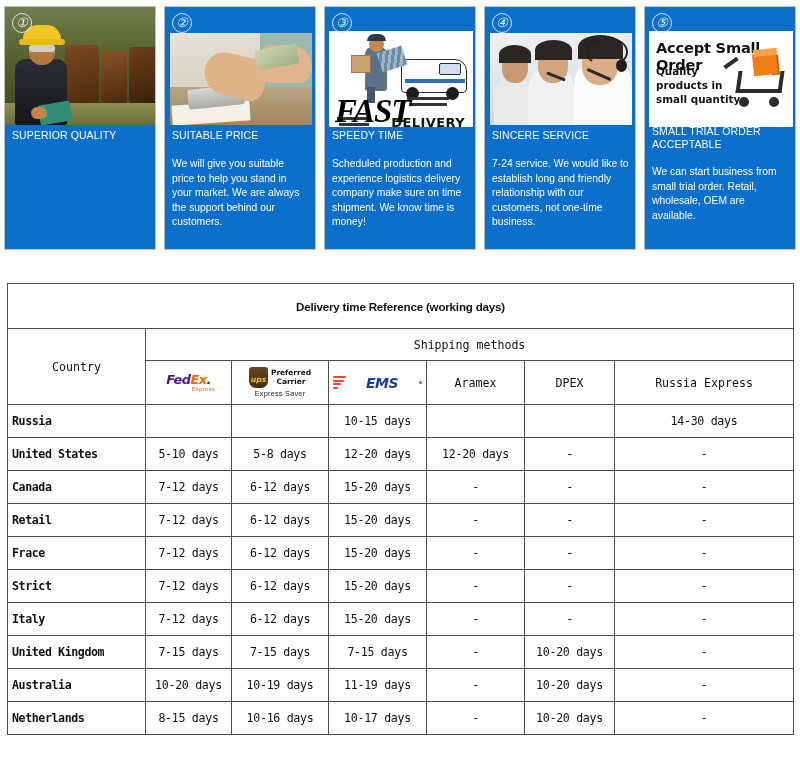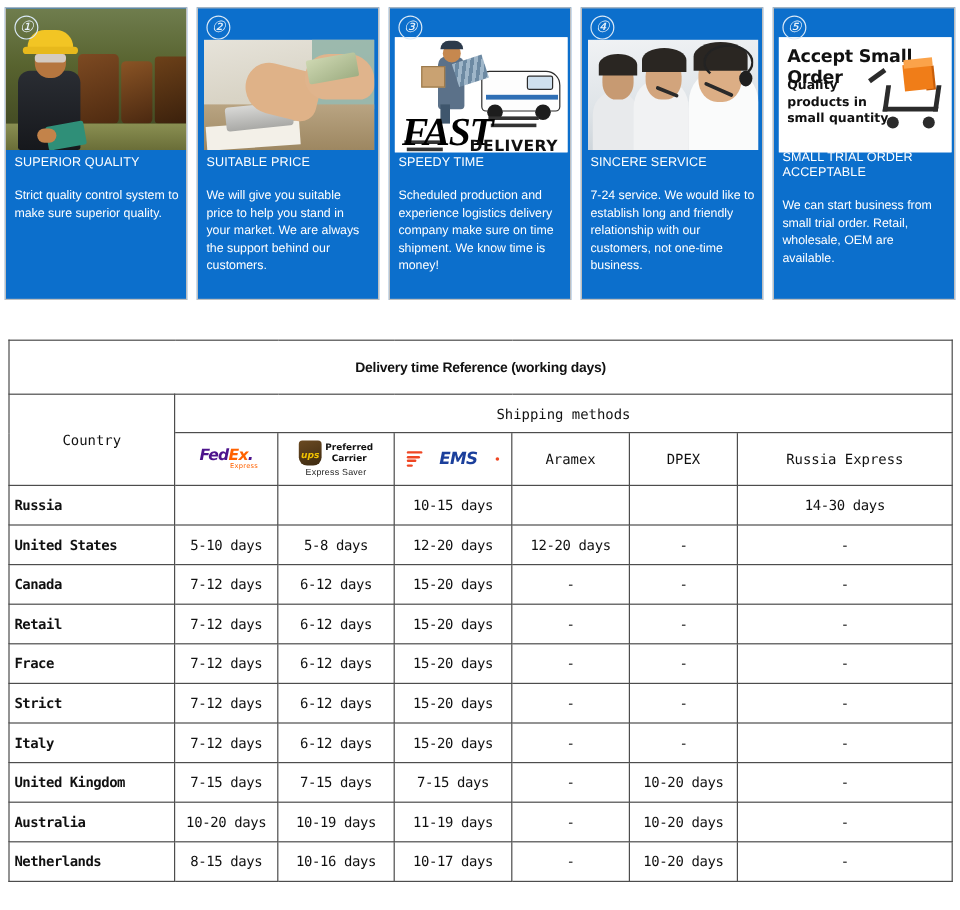--- a/index.html
+++ b/index.html
@@ -239,21 +239,21 @@
       font-size:5.6px; text-align:right; padding-right:12px; letter-spacing:.2px; }
   .upsbox { display:flex; align-items:center; justify-content:center; gap:3px; }
   .upsshield { width:19px; height:21px; border-radius:3px 3px 7px 7px;
       background:linear-gradient(160deg,#6b4a22,#3d2a10);
       color:#f2c200; font-family:"DejaVu Sans", sans-serif; font-weight:bold;
       font-size:7.6px; line-height:25px; text-align:center; font-style:italic; }
   .upstxt { font-family:"DejaVu Sans", sans-serif; font-weight:bold;
       font-size:7.4px; line-height:8.6px; color:#111; text-align:center; }
   .upssub { font-family:"Liberation Sans", sans-serif; font-size:7.4px;
       color:#222; text-align:center; margin-top:1px; letter-spacing:.2px; }
-  .emsbox { display:flex; align-items:center; justify-content:center; gap:14px; }
+  .emsbox { display:flex; align-items:center; justify-content:space-between; gap:14px; }
   .emsarr { width:13px; height:13px; display:flex; flex-direction:column;
       justify-content:center; gap:1.4px; }
   .emsarr i { display:block; height:2px; background:#ef4623; border-radius:1px; }
   .emsarr i:nth-child(1){ width:13px; } .emsarr i:nth-child(2){ width:11px; }
   .emsarr i:nth-child(3){ width:8px; } .emsarr i:nth-child(4){ width:5px; }
   .emstxt { color:#1b3f9b; font-family:"DejaVu Sans", sans-serif; font-weight:bold;
       font-style:italic; font-size:14px; letter-spacing:-.6px; }
   .emsdot { display:inline-block; width:3px; height:3px; background:#ef4623;
       border-radius:50%; margin-left:1px; vertical-align:super; }
 </style>
@@ -273,21 +273,20 @@
         <div class="body"></div>
           <div class="face"></div>
         <div class="hat"></div>
           <div class="hatbrim"></div>
           <div class="glass"></div>
         <div class="pad"></div>
           <div class="hand"></div>
       </div>
     </div>
     <div class="cap-title">SUPERIOR QUALITY</div>
-    <div class="cap-body">Strict quality control system to make sure superior quality.</div>
   </div>
 
   <div class="card">
     <div class="badge">②</div>
     <div class="media inset">
       <div class="ph2">
         <div class="teal"></div>
           <div class="desk"></div>
         <div class="paper"></div>
           <div class="calc"></div>

